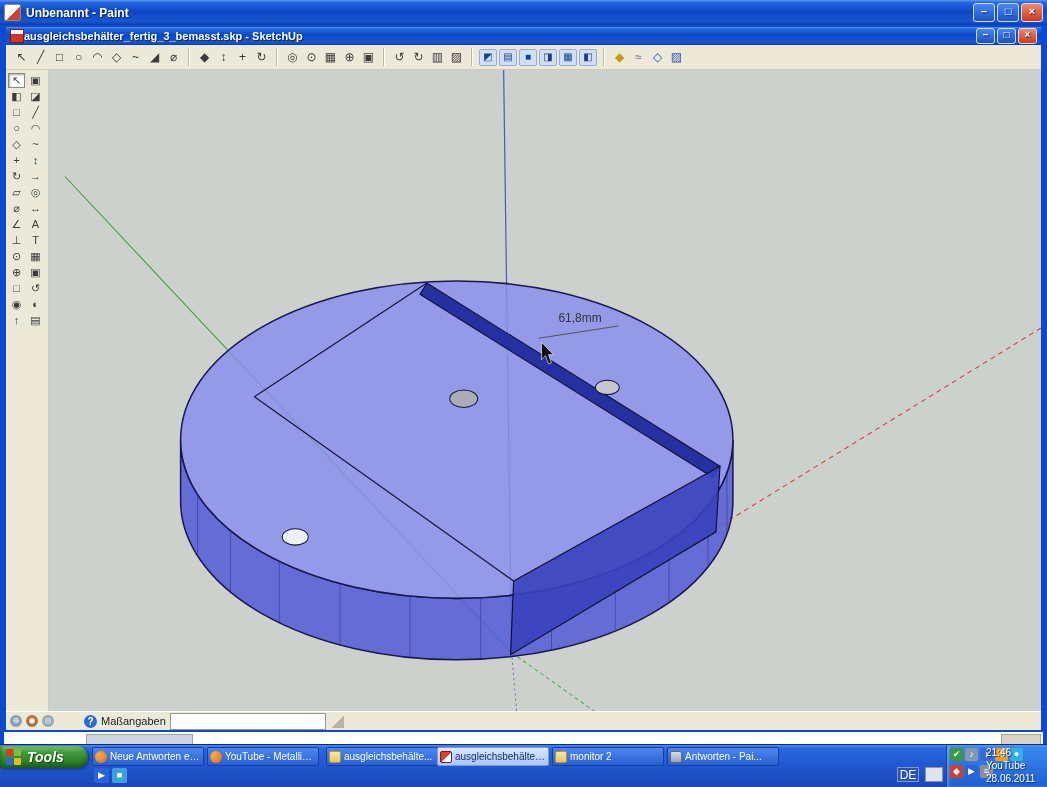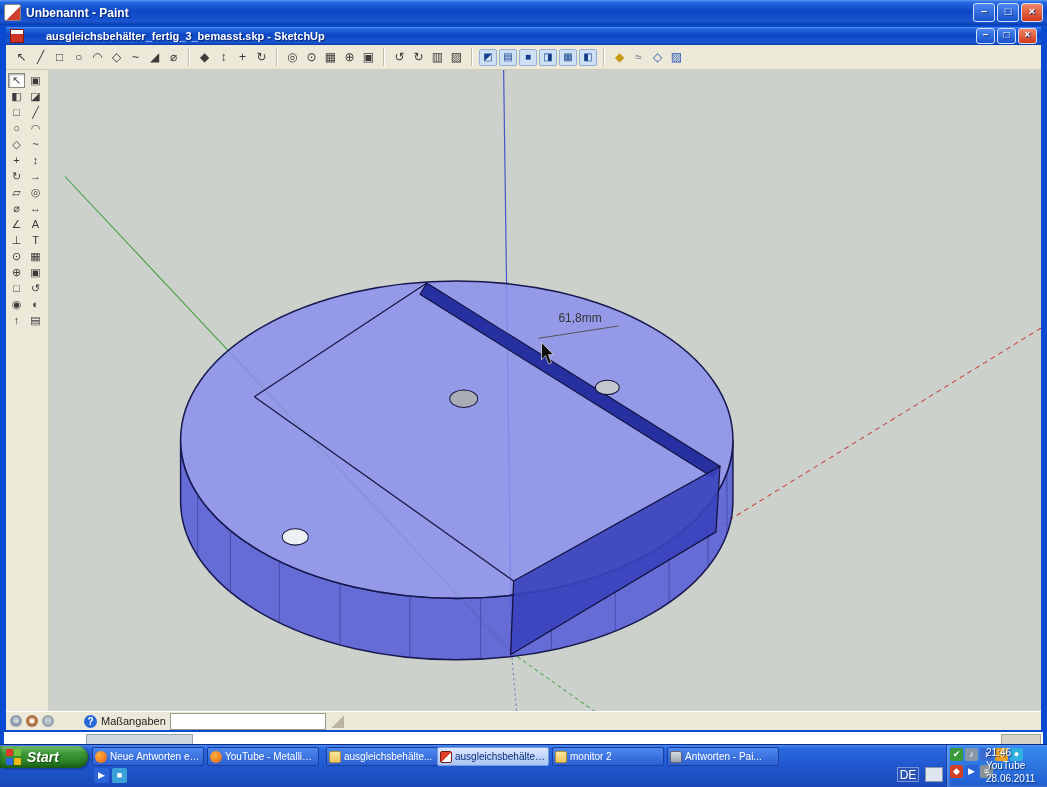--- a/index.html
+++ b/index.html
@@ -20,21 +20,21 @@
     background:linear-gradient(#4a86f0,#1a52c8);color:#fff;font-size:11px;line-height:15px;
     text-align:center;font-weight:bold;}
   .winbtn.close{background:linear-gradient(#f08868,#d03818);}
   .paint-strip{position:absolute;left:4px;right:4px;top:732px;height:13px;background:#fff;}
   .strip-mark{position:absolute;left:82px;top:2px;width:105px;height:9px;background:#cfd6de;border:1px solid #9aa4b0;}
   .strip-scroll{position:absolute;right:2px;top:2px;width:38px;height:9px;background:#d8d4c8;border:1px solid #a8a494;}
 
   
   .su-window{position:absolute;left:4px;top:25px;width:1039px;height:707px;box-sizing:border-box;
     border:2px solid #0a4ad0;background:#ece9d8;display:flex;flex-direction:column;}
-  .su-titlebar{height:18px;font-size:11px;gap:22px;flex:none;}
+  .su-titlebar{height:18px;font-size:11px;gap:0;flex:none;}
   .su-appicon{width:12px;height:12px;background:linear-gradient(180deg,#fff 30%,#d03424 30%);border:1px solid #7a1a10;flex:none;}
   .su-titlebar .winbtn{width:17px;height:14px;line-height:12px;font-size:10px;}
   .menubar{display:flex;align-items:center;height:17px;background:#ece9d8;
     border-bottom:1px solid #d4d0be;font-size:11px;color:#000;flex:none;padding-left:2px;}
   .menu-item{padding:1px 7px;}
   .toolbar{display:flex;align-items:center;height:24px;background:#ece9d8;
     border-bottom:1px solid #cfccba;padding-left:6px;flex:none;}
   .tb-group{display:flex;align-items:center;}
   .tb-icon{display:inline-block;width:19px;height:18px;font-size:12px;line-height:18px;
     text-align:center;color:#3c3c3c;}
@@ -279,21 +279,21 @@
   </div>
 
   <div class="taskbar">
     <div class="start-button">
       <span class="start-logo">
         <i class="q r"></i>
           <i class="q g"></i>
           <i class="q b"></i>
           <i class="q y"></i>
       </span>
-      <span>Start</span>
+      <span>Tools</span>
     </div>
 
     <div class="task-btn" style="left:92px">
       <span class="ic ic-ff"></span>
       <span class="task-label">Neue Antworten ersch...</span>
     </div>
     <div class="task-btn" style="left:207px">
       <span class="ic ic-ff"></span>
       <span class="task-label">YouTube - Metallica - ...</span>
     </div>

